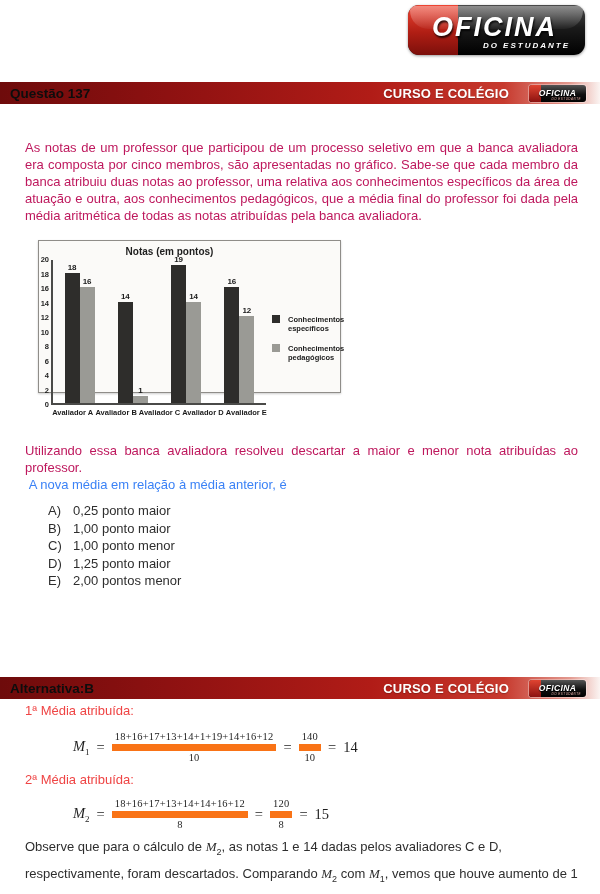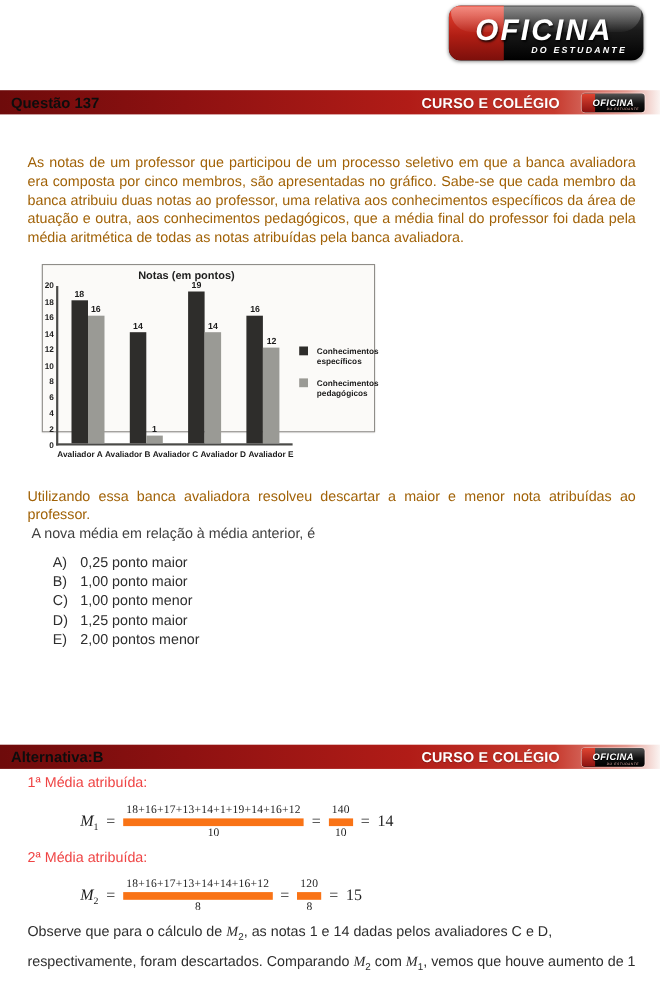--- a/index.html
+++ b/index.html
@@ -38,22 +38,22 @@
     box-shadow:0 0 0 1px rgba(255,255,255,.35); flex:none; display:flex; align-items:center; justify-content:center; }
   .minilogo .redpart{ position:absolute; left:0; top:0; bottom:0; width:12px;
     background:linear-gradient(180deg,#e04431,#8c1210); }
   .minilogo .mtext{ position:relative; color:#fff; font-style:italic; font-weight:bold;
     font-size:8.5px; letter-spacing:.4px; text-shadow:0 1px 1px #000; }
   .minilogo .mtag{ position:absolute; bottom:1px; right:5px; font-size:3px; color:#e8b0a8;
     font-style:italic; letter-spacing:.5px; }
 
   
   .para{ position:absolute; left:25px; width:553px; font-size:13px; line-height:17px;
-    text-align:justify; color:#a16207; }
-  .line{ position:absolute; left:25px; width:555px; font-size:13px; line-height:17px; color:#404040; white-space:pre-wrap; }
+    text-align:justify; color:#be185d; }
+  .line{ position:absolute; left:25px; width:555px; font-size:13px; line-height:17px; color:#3b82f6; white-space:pre-wrap; }
 
   .options{ position:absolute; left:48px; top:502px; font-size:13px; line-height:17.5px; color:#2e2e2e; }
   .opt{ display:flex; }
   .opt .letter{ width:25px; flex:none; }
 
   
   #chart{ position:absolute; left:38px; top:240px; width:303px; height:153px;
     background:#fbfaf8; border:1px solid #8f8d89; box-shadow:0 1px 2px rgba(0,0,0,.2); }
   .chart-title{ position:absolute; top:5px; left:30px; right:70px; text-align:center;
     font-size:10px; font-weight:bold; color:#1e1e1e; }

